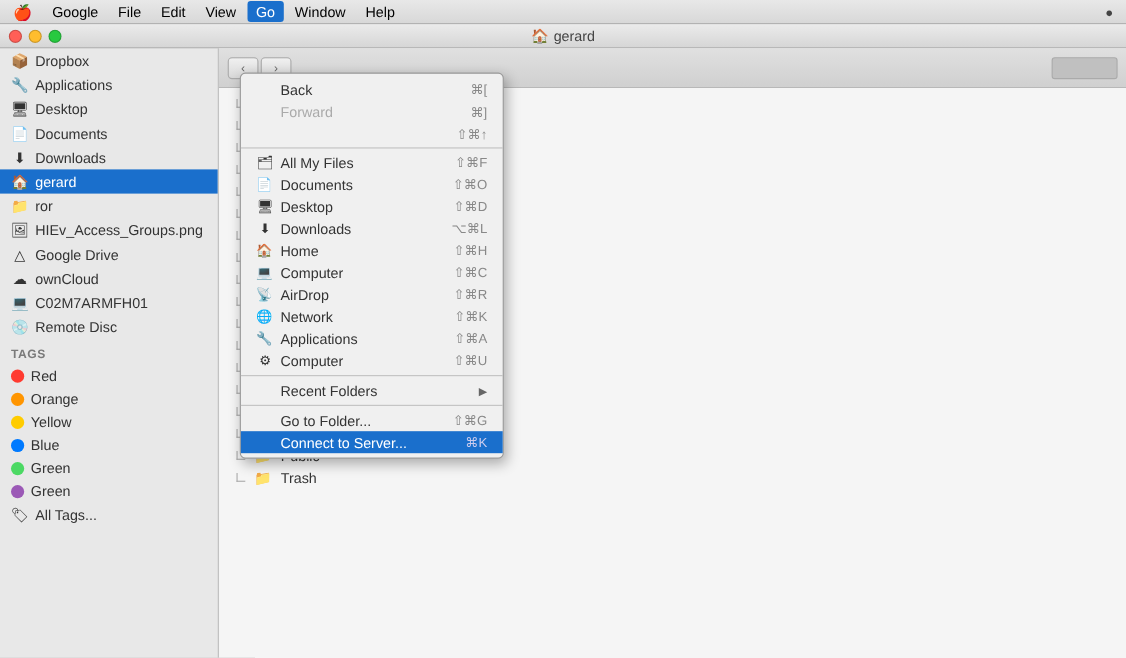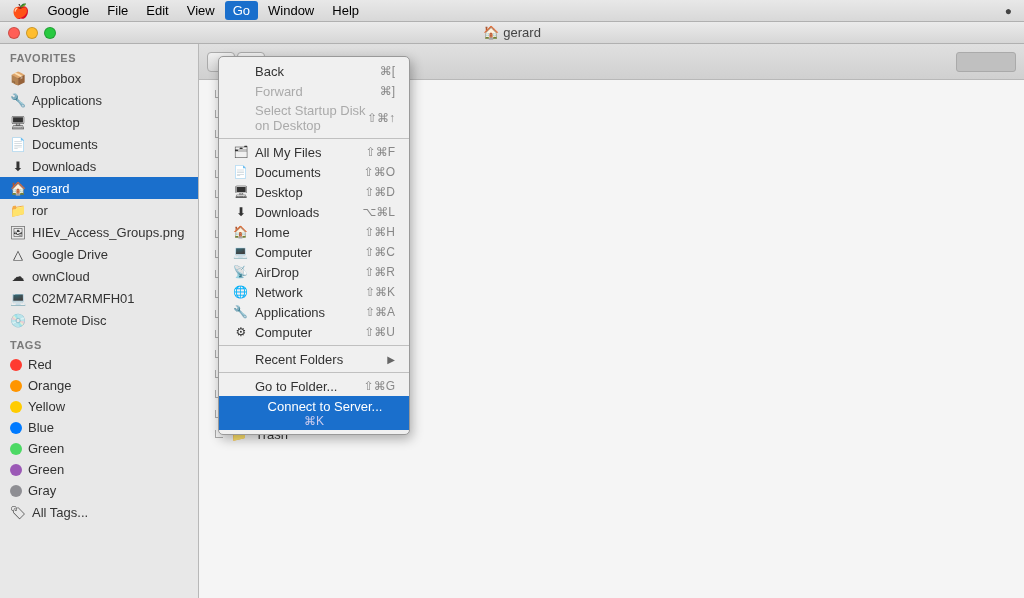--- a/index.html
+++ b/index.html
@@ -167,46 +167,45 @@
       display: flex;
       align-items: center;
       gap: 8px;
       padding: 2px 8px;
       height: 20px;
       font-size: 13px;
       color: #333;
     }
     .dropdown-menu {
       position: absolute;
-      top: 12px;
+      top: 22px;
       left: 218px;
-      width: 192px;
+      width: 240px;
       background: #f0f0f0;
       border: 1px solid #999;
       border-radius: 5px;
       box-shadow: 2px 4px 12px rgba(0,0,0,0.3);
       padding: 4px 0;
       z-index: 200;
       font-size: 13px;
     }
     .menu-option {
       display: flex;
       align-items: center;
       justify-content: space-between;
       padding: 2px 14px;
       cursor: pointer;
       color: #333;
       min-height: 20px;
     }
     .menu-option.highlighted {
       background: #1a6fcc;
       color: white;
-      flex-direction: column;
-    }
-    .menu-option.disabled { color: #aaa; cursor: default; }
+    }
+    .menu-option.disabled { color: #aaa; cursor: default; align-items: flex-end; }
     .menu-option-left {
       display: flex;
       align-items: center;
       gap: 6px;
     }
     .menu-option-icon {
       width: 16px;
       height: 16px;
       display: flex;
       align-items: center;
@@ -255,21 +254,20 @@
   </div>
   <div class="title-bar-title">
     <span>🏠</span>
     <span>gerard</span>
   </div>
 </div>
 
 <div class="finder-window">
 
   <div class="sidebar">
-    <div class="sidebar-section-header">FAVORITES</div>
 
     <div id="favorites-container">
         <div class="sidebar-item">
     <span class="sidebar-icon">📦</span>
     <span>Dropbox</span>
   </div>
         <div class="sidebar-item">
     <span class="sidebar-icon">🔧</span>
     <span>Applications</span>
   </div>
@@ -336,24 +334,20 @@
       <span class="tag-dot" style="background:#007aff"></span>
       <span>Blue</span>
     </div>
         <div class="sidebar-item">
       <span class="tag-dot" style="background:#4cd964"></span>
       <span>Green</span>
     </div>
         <div class="sidebar-item">
       <span class="tag-dot" style="background:#9b59b6"></span>
       <span>Green</span>
-    </div>
-        <div class="sidebar-item">
-      <span class="tag-dot" style="background:#8e8e93"></span>
-      <span>Gray</span>
     </div>
         <div class="sidebar-item">
       <span class="sidebar-icon">🏷</span>
       <span>All Tags...</span>
     </div>
       </div>
   </div>
 
   <div class="main-content">
     <div class="toolbar">
@@ -472,21 +466,20 @@
         <div class="menu-option disabled">
           <div class="menu-option-left">
             <span class="menu-option-icon"></span>
             <span>Forward</span>
           </div>
           <span class="menu-shortcut">⌘]</span>
         </div>
         <div class="menu-option disabled">
           <div class="menu-option-left">
             <span class="menu-option-icon"></span>
-            <span>Select Startup Disk on Desktop</span>
           </div>
           <span class="menu-shortcut">⇧⌘↑</span>
         </div>
         <div class="menu-divider"></div>
         <div class="menu-option">
           <div class="menu-option-left">
             <span class="menu-option-icon">🗂</span>
             <span>All My Files</span>
           </div>
           <span class="menu-shortcut">⇧⌘F</span>

